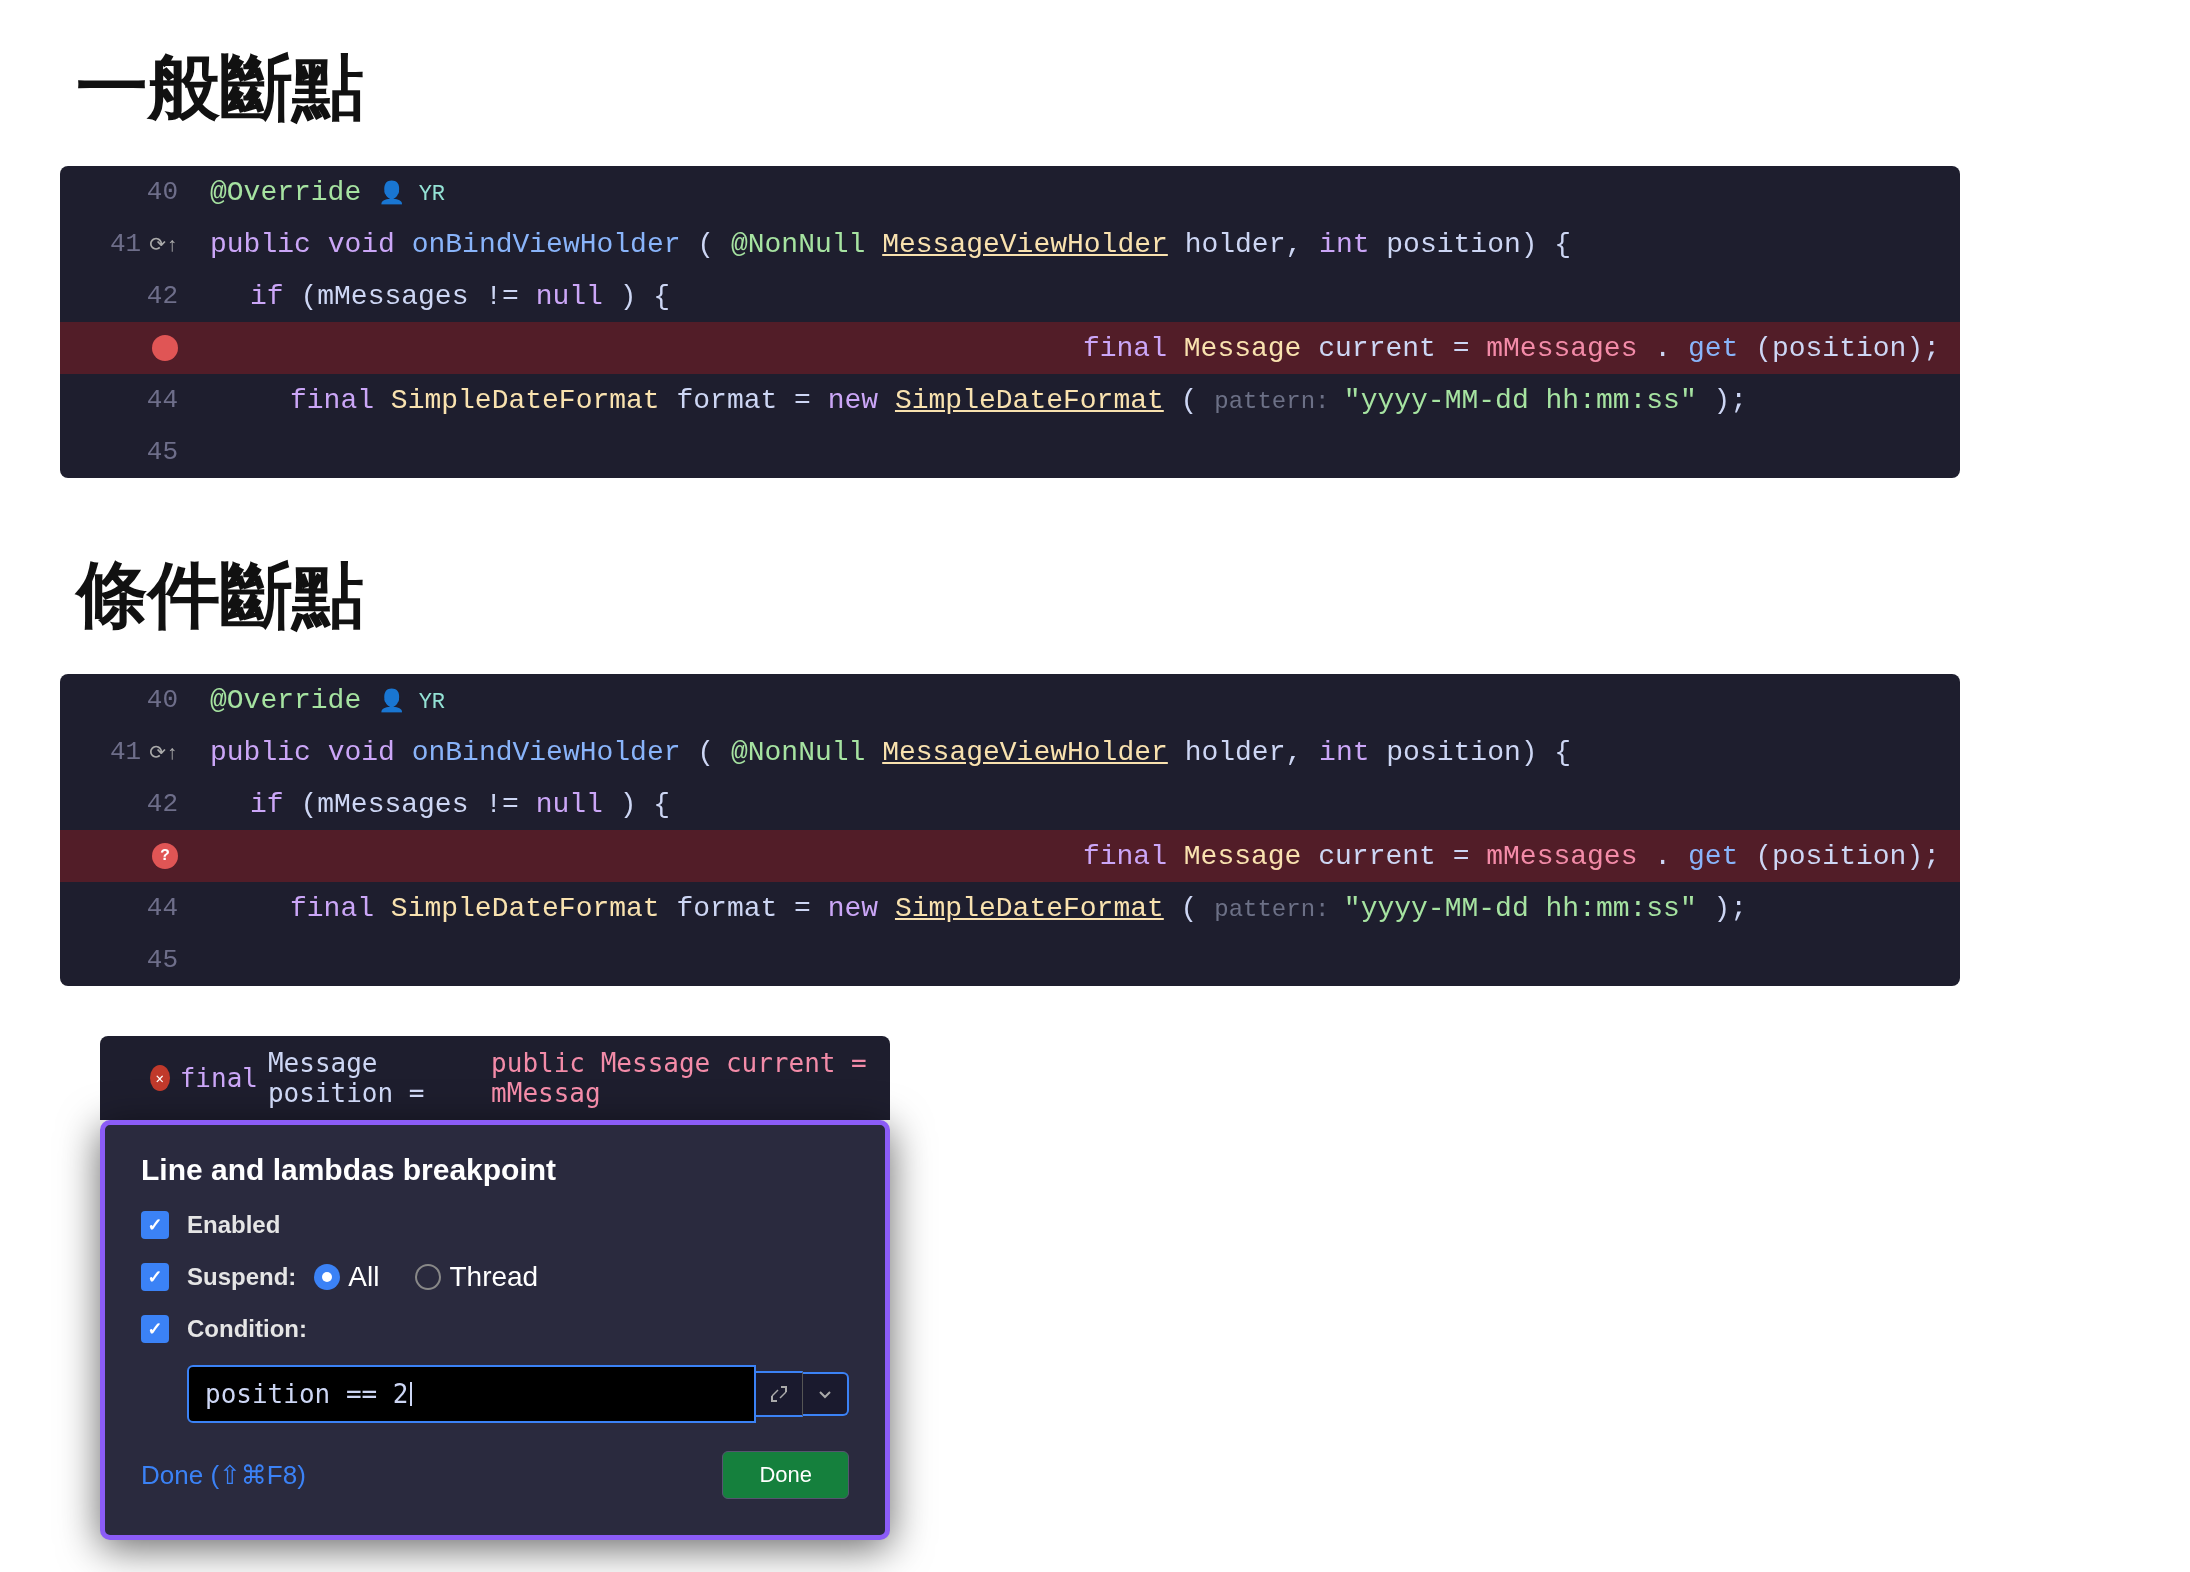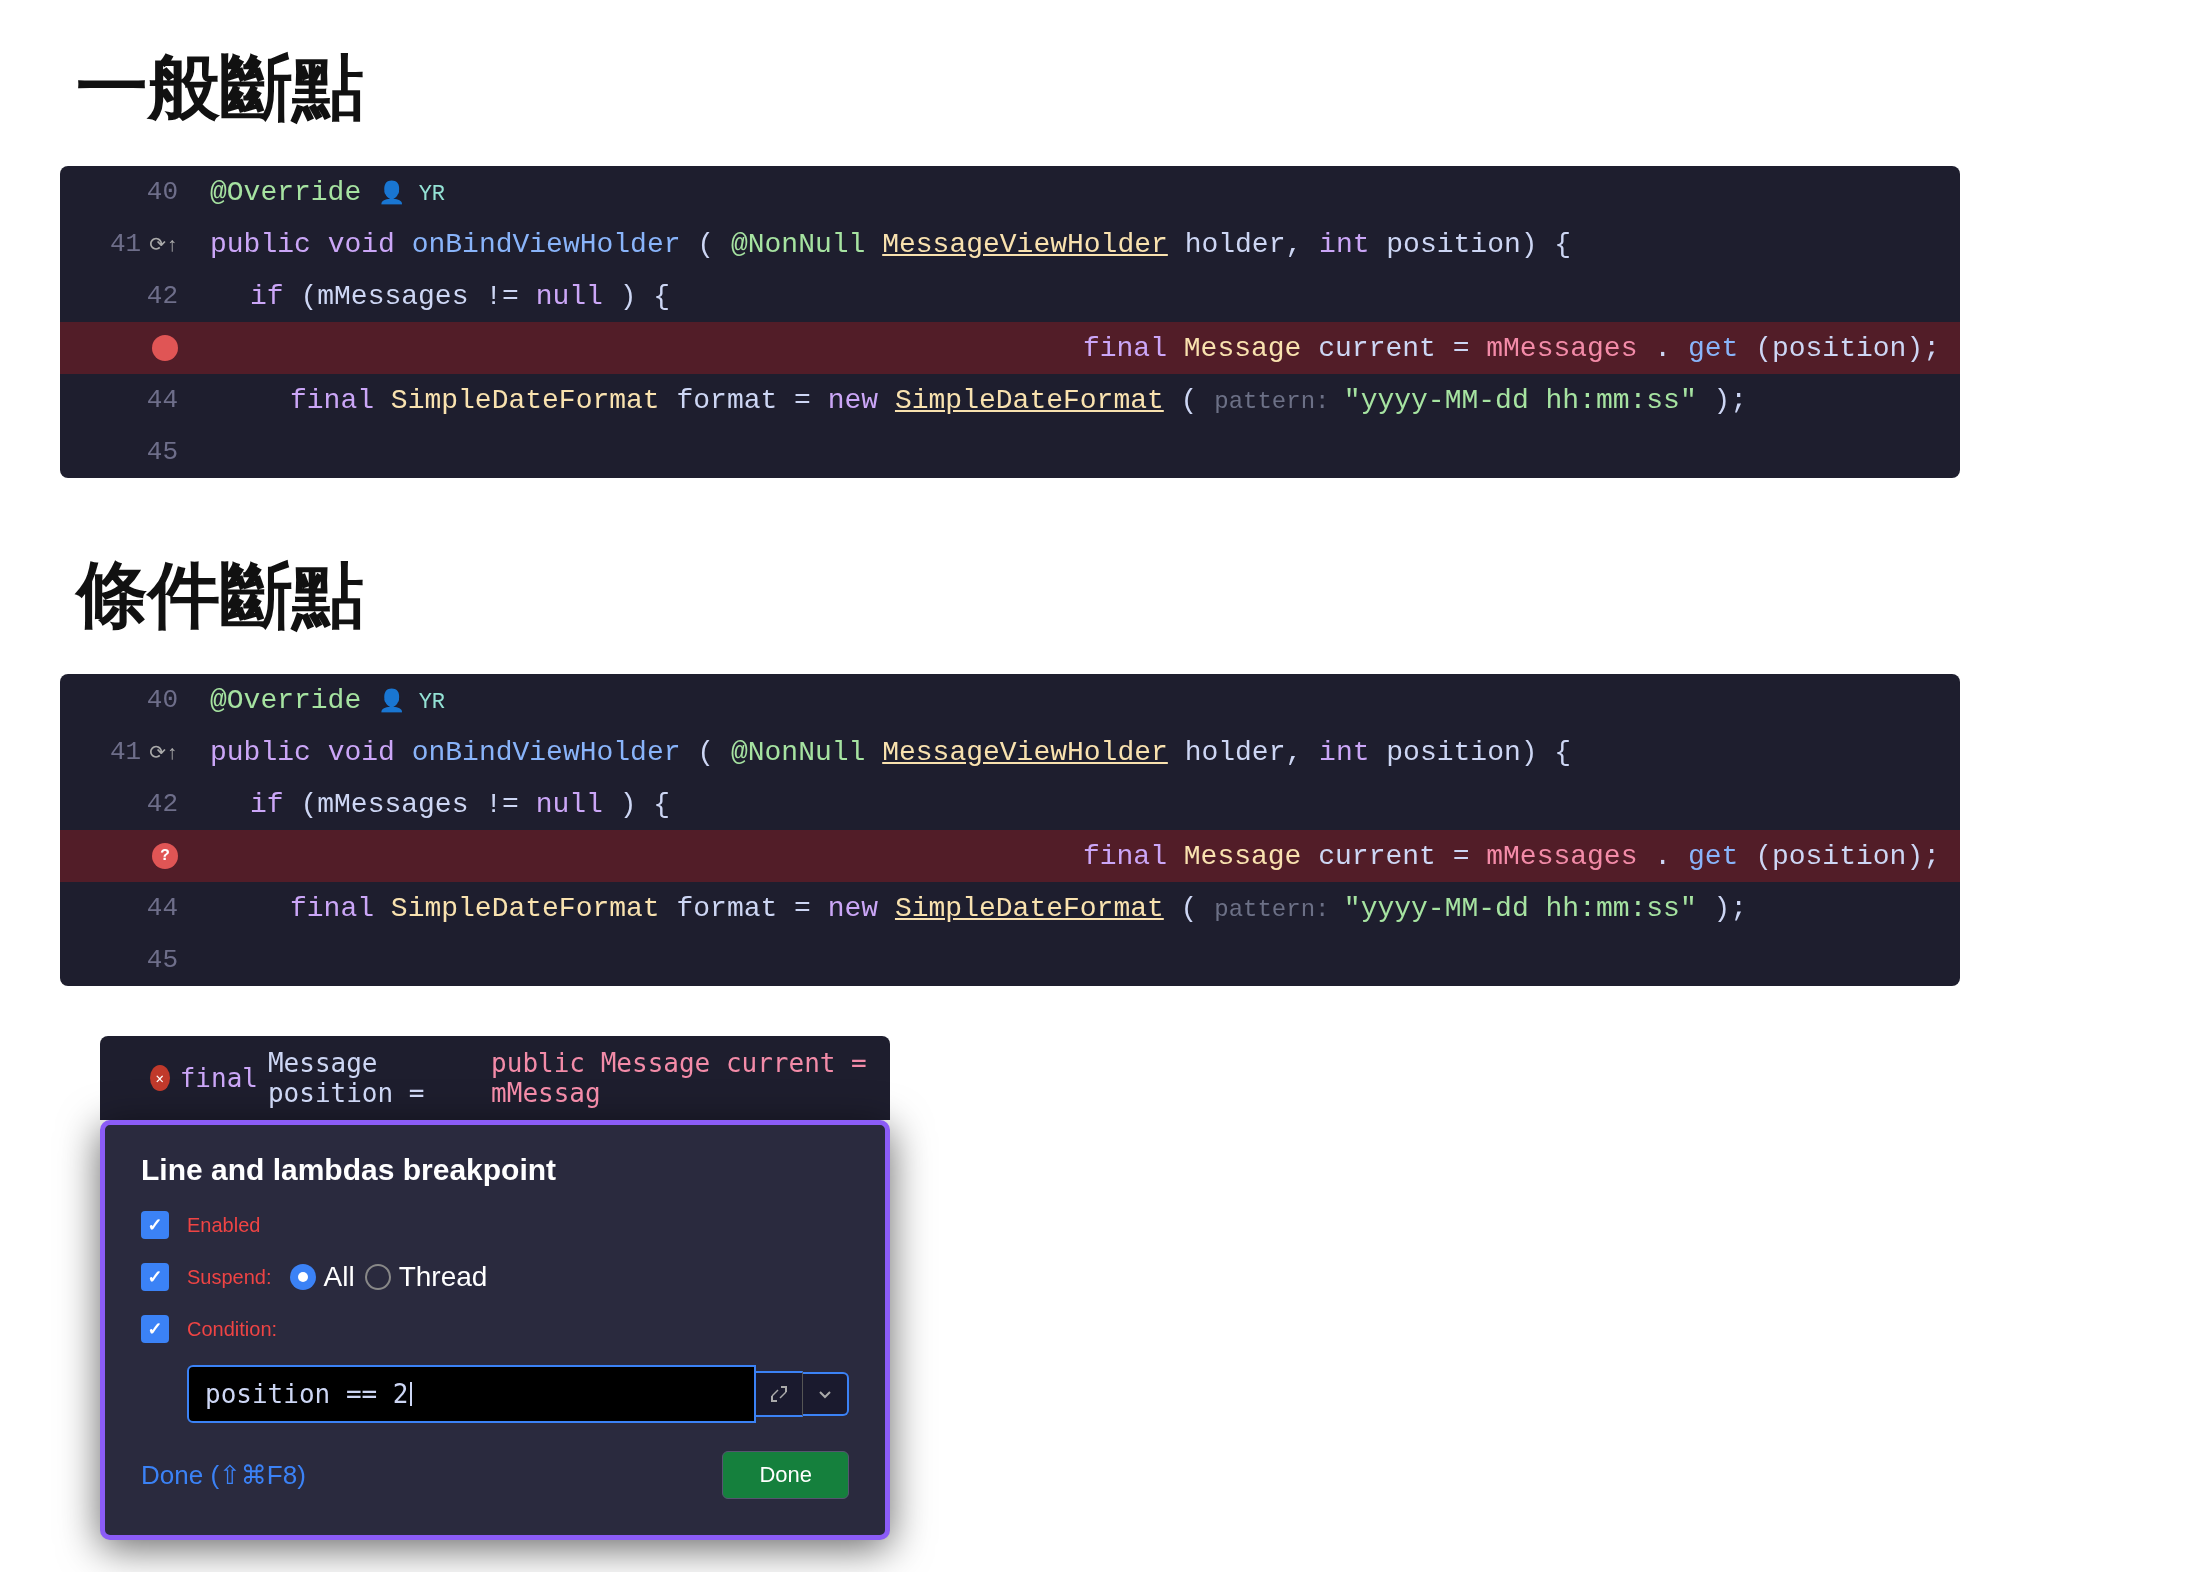--- a/index.html
+++ b/index.html
@@ -151,28 +151,29 @@
     }
 
     .checkbox::after {
       content: "✓";
       color: white;
       font-size: 18px;
       font-weight: bold;
     }
 
     .popup-label {
-      font-size: 20px;
-      color: #ef4444;
+      font-size: 24px;
+      color: #e5e5e5;
+      font-weight: bold;
     }
 
     .radio-group {
       display: flex;
       align-items: center;
-      gap: 10px;
+      gap: 36px;
     }
 
     .radio-item {
       display: flex;
       align-items: center;
       gap: 8px;
     }
 
     .radio-filled {
       width: 26px;

